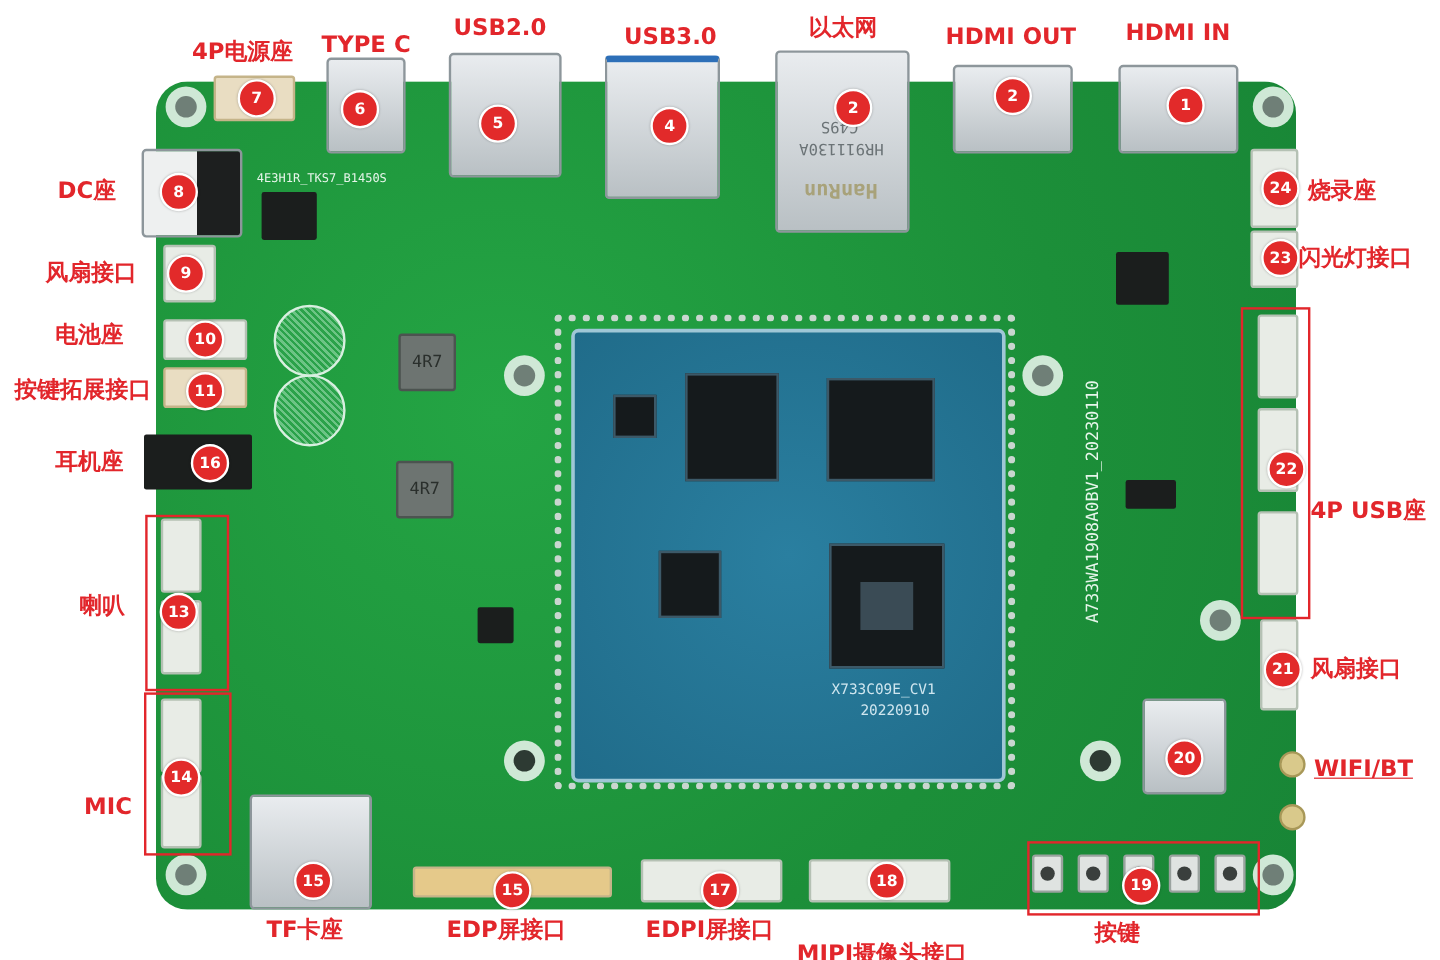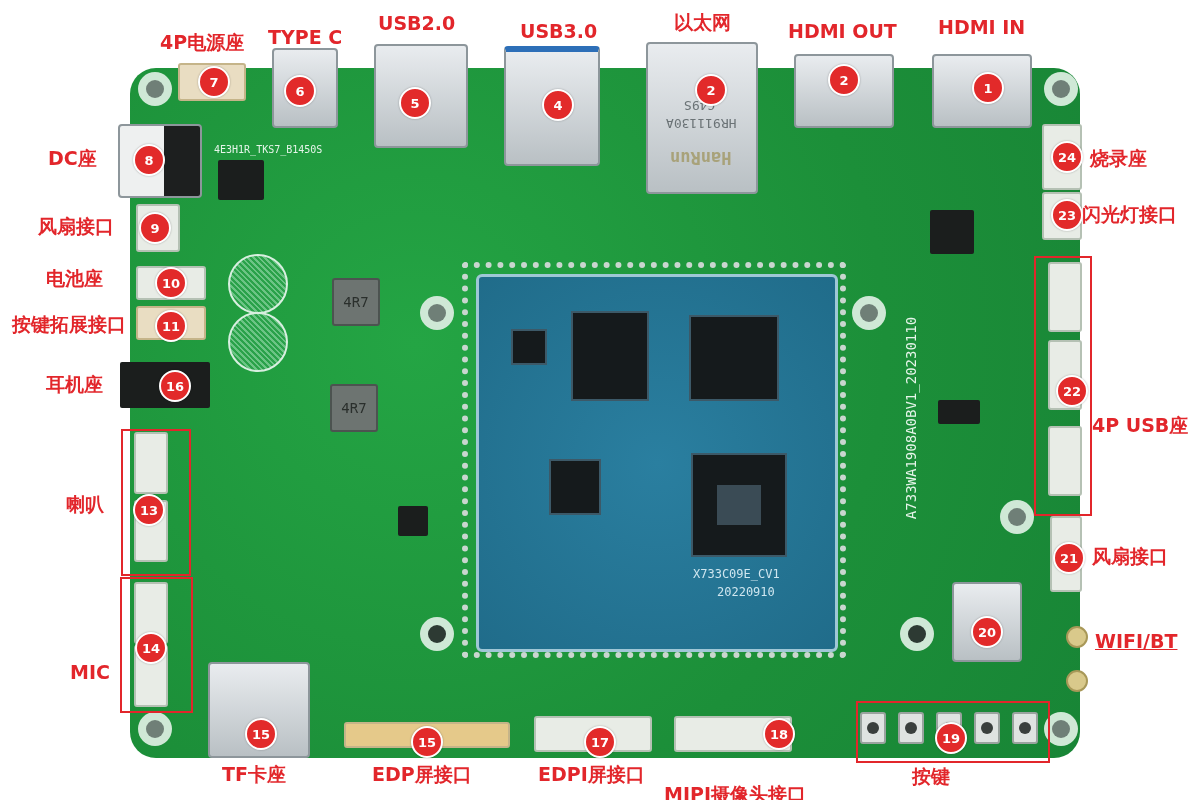--- a/index.html
+++ b/index.html
@@ -126,21 +126,21 @@
 <div class="marker" style="left:147px;top:158px;">8</div>
 <div class="marker" style="left:153px;top:226px;">9</div>
 <div class="marker" style="left:169px;top:281px;">10</div>
 <div class="marker" style="left:169px;top:324px;">11</div>
 <div class="marker" style="left:173px;top:384px;">16</div>
 <div class="marker" style="left:147px;top:508px;">13</div>
 <div class="marker" style="left:149px;top:646px;">14</div>
 <div class="marker" style="left:259px;top:732px;">15</div>
 <div class="marker" style="left:425px;top:740px;">15</div>
 <div class="marker" style="left:598px;top:740px;">17</div>
-<div class="marker" style="left:777px;top:732px;">18</div>
+<div class="marker" style="left:737px;top:732px;">18</div>
 <div class="marker" style="left:949px;top:736px;">19</div>
 <div class="marker" style="left:985px;top:630px;">20</div>
 <div class="marker" style="left:1067px;top:556px;">21</div>
 <div class="marker" style="left:1070px;top:389px;">22</div>
 <div class="marker" style="left:1065px;top:213px;">23</div>
 <div class="marker" style="left:1065px;top:155px;">24</div>
 
 <div class="label" style="left:938px;top:16px;">HDMI IN</div>
 <div class="label" style="left:788px;top:20px;">HDMI OUT</div>
 <div class="label" style="left:674px;top:10px;">以太网</div>

